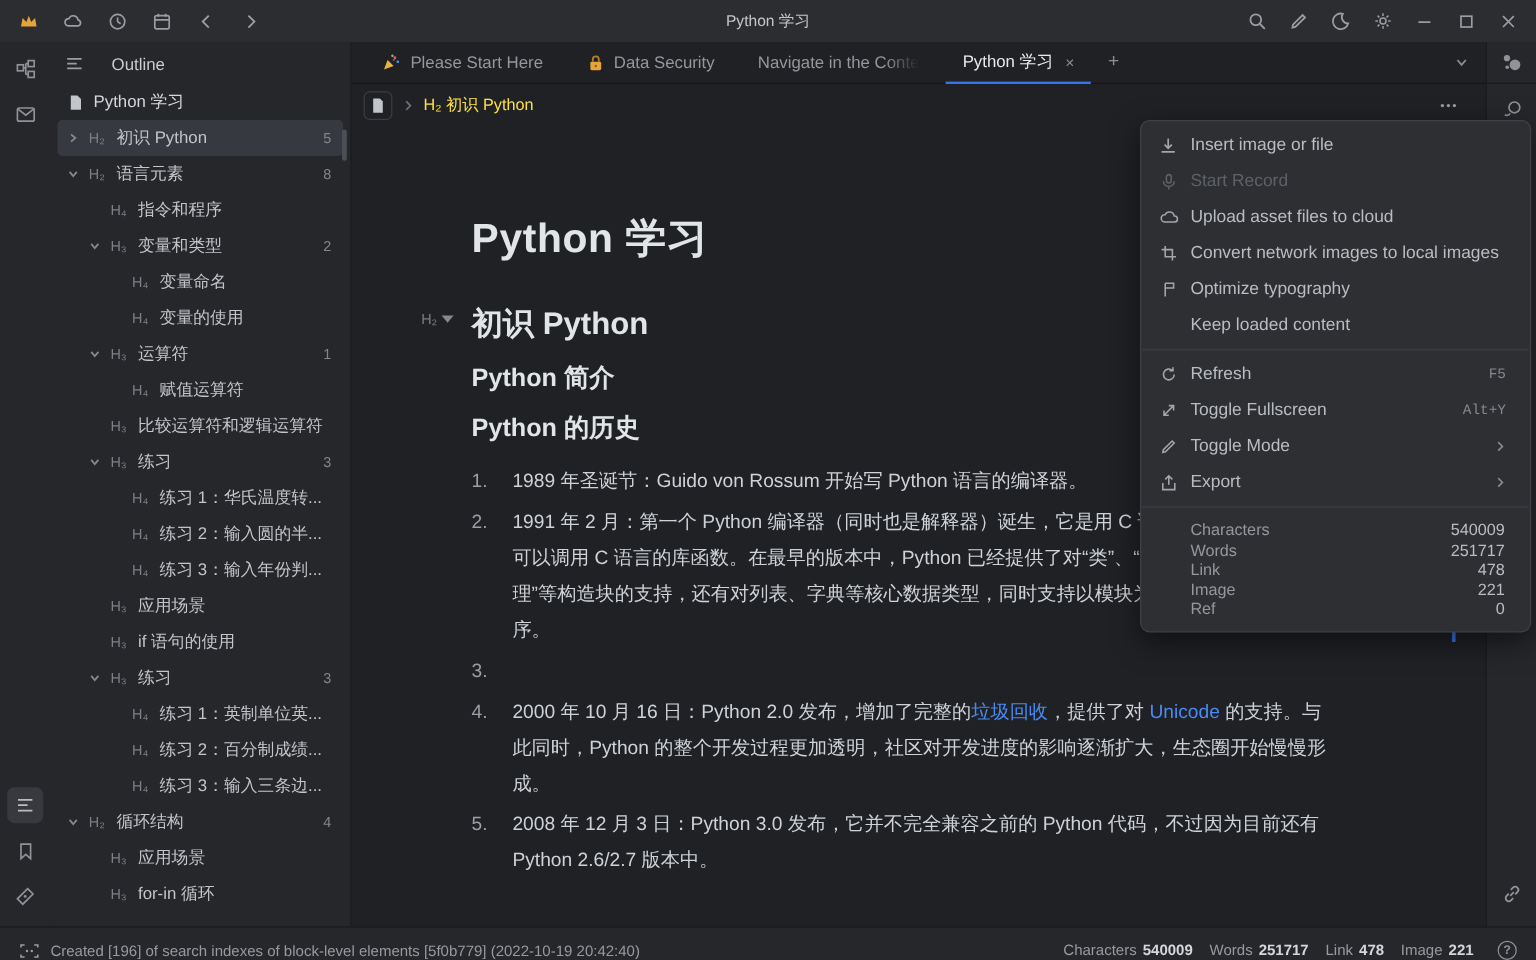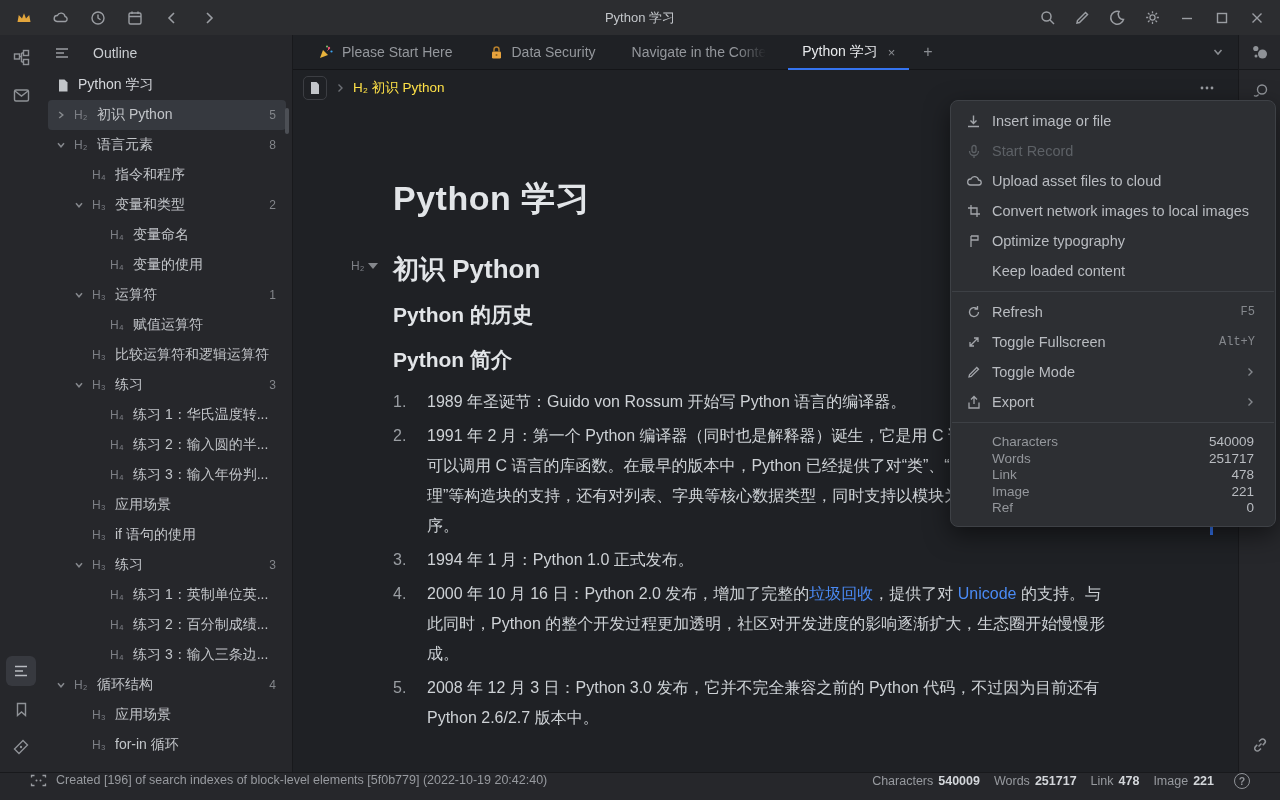--- a/index.html
+++ b/index.html
@@ -77,21 +77,21 @@
   .li { display:flex; margin-bottom:4px; }
   .li-num { width:34px; flex:none; color:#9b9fa4; font-size:16px; line-height:30px; }
   .li-body { font-size:16px; line-height:30px; color:#ced2d6; }
   .li-body .line { white-space:nowrap; }
   a.lnk { color:#4a8af4; text-decoration:none; }
 
   .editor-scrollthumb { position:absolute; left:1210px; top:512px; width:3px; height:23px; background:#3574f0; }
 
   
   .statusbar { position:absolute; left:0; bottom:0; width:1280px; height:28px; background:#26272b;
-    border-top:1px solid #18191c; display:flex; align-items:flex-start; padding:0 30px; }
+    border-top:1px solid #18191c; display:flex; align-items:flex-end; padding:0 16px; }
   .st-msg { color:#979a9f; font-size:12.5px; margin-left:9px; }
   .st-right { margin-left:auto; display:flex; align-items:center; gap:14px; font-size:12.5px; }
   .st-pair { color:#979a9f; }
   .st-pair b { color:#d3d6da; font-weight:bold; margin-left:5px; }
   .st-help { width:16px; height:16px; border:1.4px solid #8f9297; border-radius:50%; color:#8f9297;
     display:flex; align-items:center; justify-content:center; font-size:10.5px; font-weight:bold; margin-left:6px; }
 
   
   .menu { position:absolute; left:950px; top:100px; width:326px; background:#2d2f33;
     border:1px solid #3e4146; border-radius:8px; box-shadow:0 8px 24px rgba(0,0,0,.5);
@@ -476,44 +476,41 @@
 
   <div class="content">
     <div class="doc-title">Python 学习</div>
     <div class="h2wrap">
       <span class="h2gutter">
           <span>H₂</span>
           <span class="tri"></span>
         </span>
       <div class="h2">初识 Python</div>
     </div>
+    <div class="h3">Python 简介</div>
     <div class="h3 last">Python 的历史</div>
-    <div class="h3">Python 简介</div>
 
     <div class="olist">
       <div class="li">
         <span class="li-num">1.</span>
         <div class="li-body">
             <div class="line">1989 年圣诞节：Guido von Rossum 开始写 Python 语言的编译器。</div>
           </div>
       </div>
       <div class="li">
         <span class="li-num">2.</span>
         <div class="li-body">
           <div class="line">1991 年 2 月：第一个 Python 编译器（同时也是解释器）诞生，它是用 C 语言实现的，</div>
           <div class="line">可以调用 C 语言的库函数。在最早的版本中，Python 已经提供了对“类”、“函数”、“异常处</div>
           <div class="line">理”等构造块的支持，还有对列表、字典等核心数据类型，同时支持以模块为基础来构造应用程</div>
           <div class="line">序。</div>
         </div>
       </div>
       <div class="li">
         <span class="li-num">3.</span>
-        <div class="li-body">
-            <div class="line">1994 年 1 月：Python 1.0 正式发布。</div>
-          </div>
       </div>
       <div class="li">
         <span class="li-num">4.</span>
         <div class="li-body">
           <div class="line">
             <span>2000 年 10 月 16 日：Python 2.0 发布，增加了完整的</span><a class="lnk">垃圾回收</a><span>，提供了对 </span><a class="lnk">Unicode</a><span> 的支持。与</span>
           </div>
           <div class="line">此同时，Python 的整个开发过程更加透明，社区对开发进度的影响逐渐扩大，生态圈开始慢慢形</div>
           <div class="line">成。</div>
         </div>

